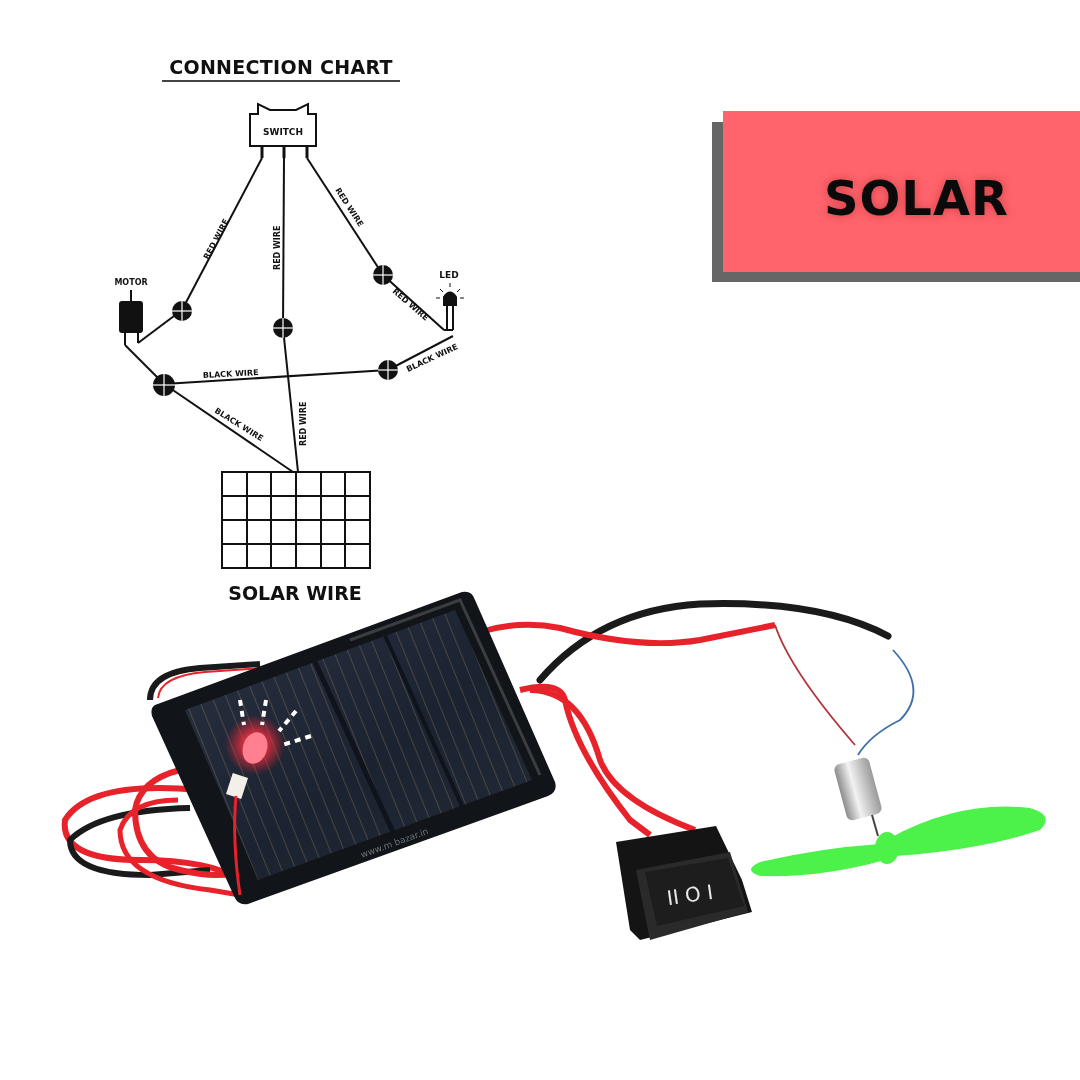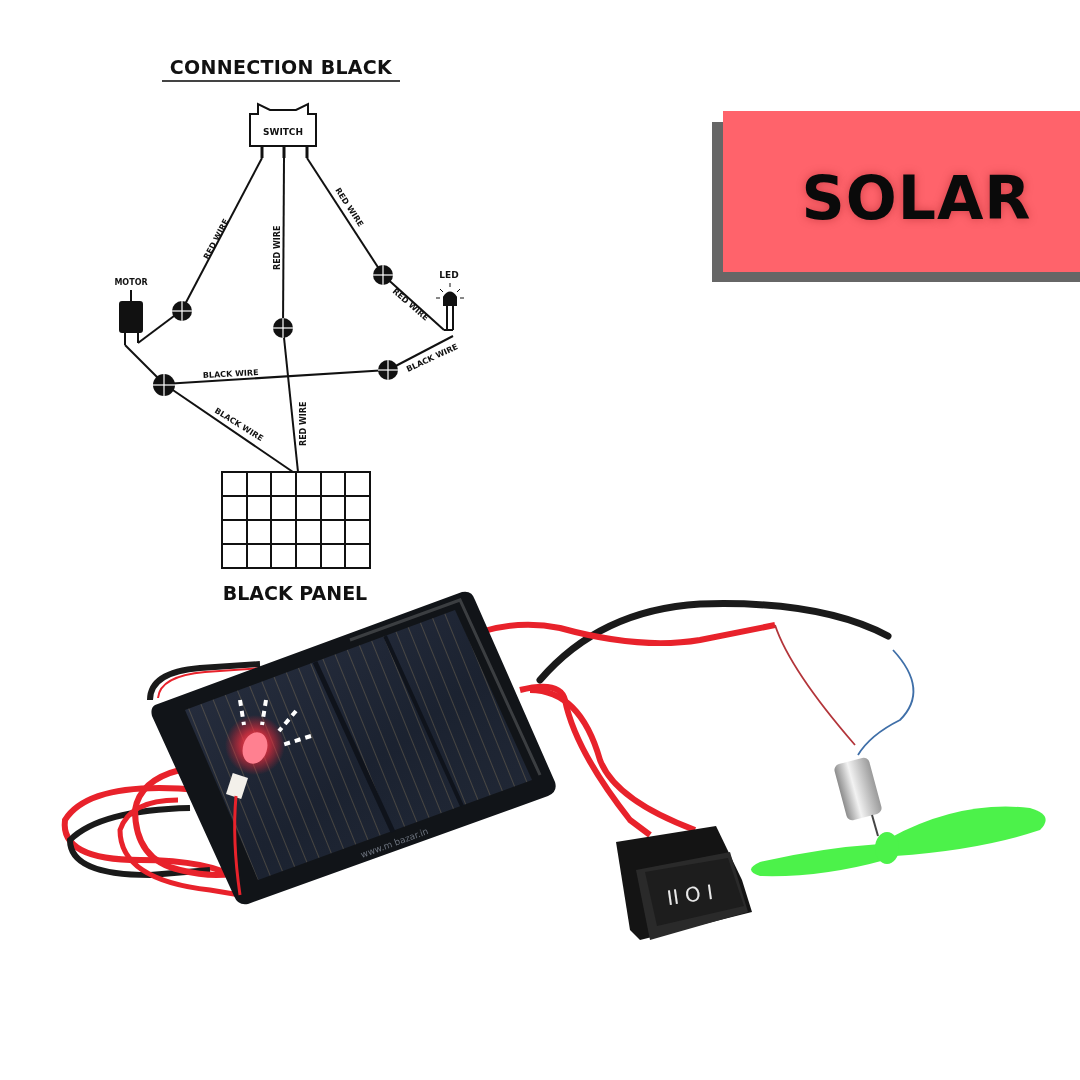--- a/index.html
+++ b/index.html
@@ -14,21 +14,21 @@
   .panel-caption {
     position: absolute; left: 205px; top: 582px; width: 180px; text-align: center;
     font-family: "DejaVu Sans", sans-serif; font-weight: bold; font-size: 19px; color: #111; white-space: nowrap;
   }
   .badge-shadow { position: absolute; left: 712px; top: 122px; width: 368px; height: 160px; background: #666666; }
   .badge {
     position: absolute; left: 723px; top: 111px; width: 357px; height: 161px; background: #ff636b;
     display: flex; flex-direction: column; align-items: center; justify-content: center;
   }
   .badge-line {
-    font-family: "DejaVu Sans", sans-serif; font-weight: bold; font-size: 60px; line-height: 58px;
+    font-family: "DejaVu Sans", sans-serif; font-weight: bold; font-size: 48px; line-height: 58px;
     color: #0a0a0a; letter-spacing: 1px; text-shadow: 0 0 10px rgba(120,0,10,0.35);
     padding-left: 30px;
     margin-top: 12px;
   }
   .dlabel { font-family: "DejaVu Sans", sans-serif; font-weight: bold; font-size: 8px; fill: #111; }
   .dlabel-lg { font-family: "DejaVu Sans", sans-serif; font-weight: bold; font-size: 9px; fill: #111; }
 </style>
 </head>
 <body>
 
@@ -195,19 +195,19 @@
     </g>
 
     <g fill="#4cf24a">
       <path d="M890 838 Q960 800 1030 808 Q1055 815 1040 830 Q980 850 895 856 Z"></path>
       <path d="M880 844 Q820 848 760 862 Q742 870 760 876 Q820 878 885 860 Z"></path>
       <ellipse cx="887" cy="848" rx="12" ry="16"></ellipse>
     </g>
   </g>
 </svg>
 
-<div class="chart-title">CONNECTION BLACK</div>
-<div class="panel-caption">BLACK PANEL</div>
+<div class="chart-title">CONNECTION CHART</div>
+<div class="panel-caption">SOLAR WIRE</div>
 
 <div class="badge-shadow"></div>
 <div class="badge">
   <div class="badge-line">SOLAR</div>
 </div>
 
 </body></html>

